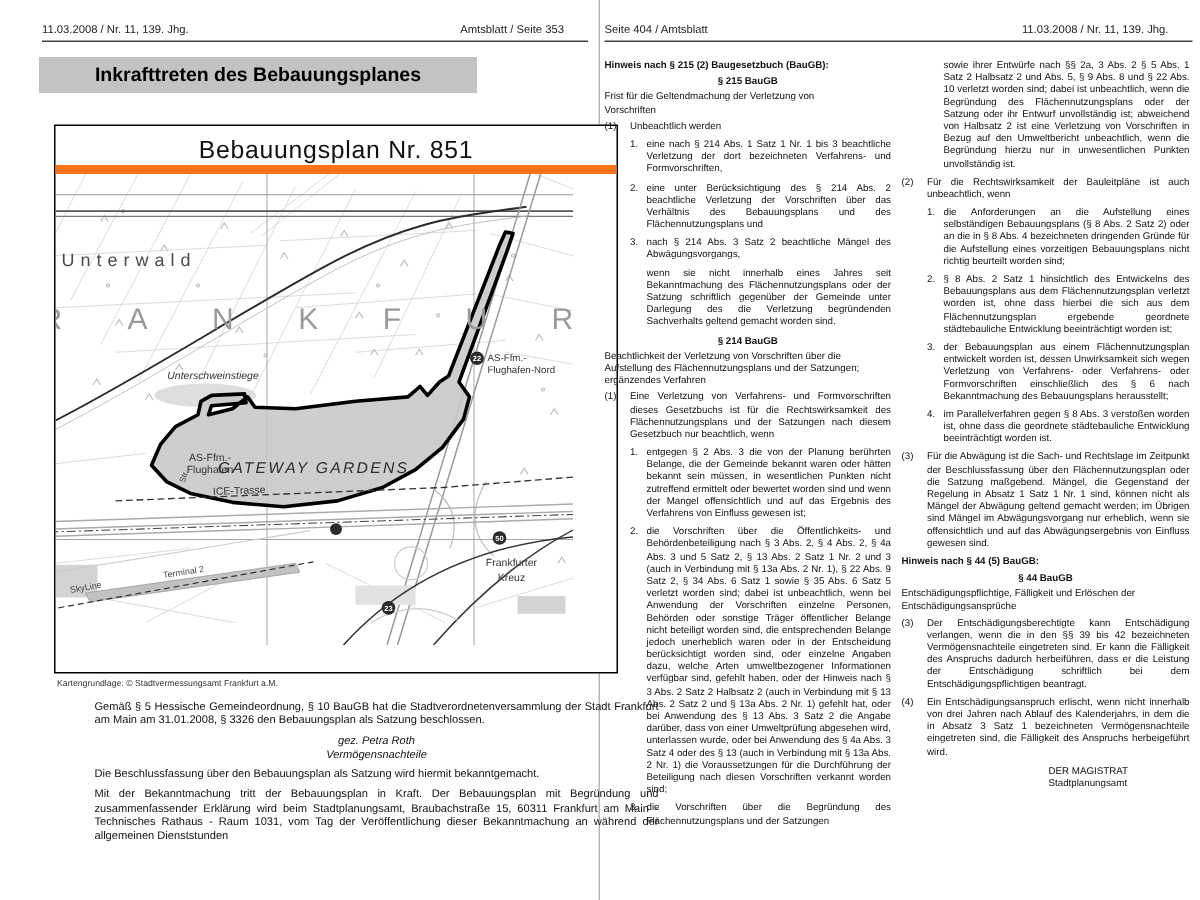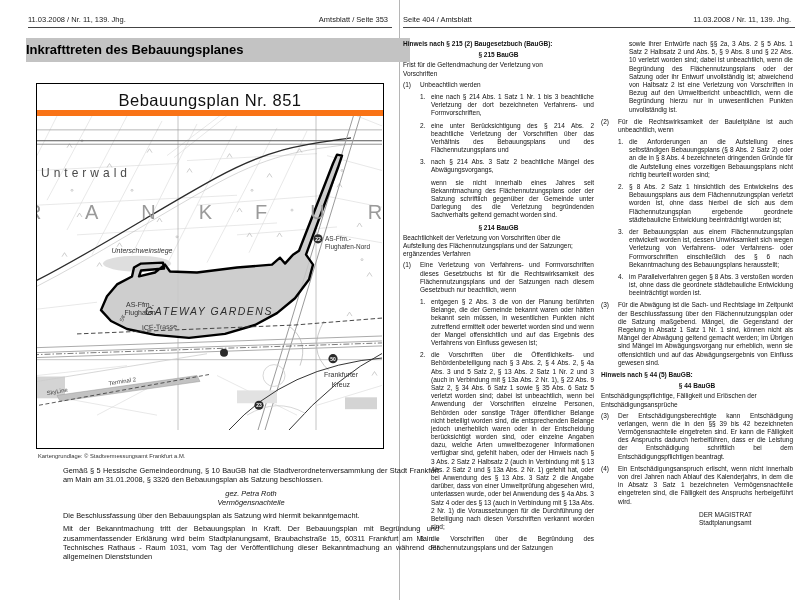--- a/index.html
+++ b/index.html
@@ -1,30 +1,30 @@
 <!DOCTYPE html>
 <html><head>
 <meta charset="utf-8">
 <style>
   html,body{margin:0;padding:0;background:#fff;}
   body{width:800px;height:600px;position:relative;font-family:"Liberation Sans",sans-serif;color:#1a1a1a;overflow:hidden;}
   .divider{position:absolute;left:399px;top:0;width:1px;height:600px;background:#b5b5b5;}
   
   .hdr{position:absolute;top:15px;font-size:7.5px;color:#222;}
   .hdr .hl{position:absolute;left:0;white-space:nowrap;}
-  .hdr .hr{position:absolute;right:4px;white-space:nowrap;}
+  .hdr .hr{position:absolute;right:16px;white-space:nowrap;}
   .hdr-left{left:28px;width:364px;}
   .hdr-right{left:403px;width:392px;}
   .hdr-rule{position:absolute;top:27px;height:1px;background:#444;}
   .rule-l{left:28px;width:364px;}
   .rule-r{left:403px;width:392px;}
   
-  .titlebar{position:absolute;left:26px;top:38px;width:384px;height:24px;background:#c3c3c3;
-            text-align:left;line-height:24px;font-size:13px;font-weight:bold;color:#000;}
-  .mapbox{position:absolute;left:36px;top:83px;width:348px;height:366px;border:1.5px solid #000;box-sizing:border-box;background:#fff;}
+  .titlebar{position:absolute;left:26px;top:38px;width:292px;height:24px;background:#c3c3c3;
+            text-align:center;line-height:24px;font-size:13px;font-weight:bold;color:#000;}
+  .mapbox{position:absolute;left:36px;top:83px;width:376px;height:366px;border:1.5px solid #000;box-sizing:border-box;background:#fff;}
   .map-title{text-align:center;font-size:16.5px;color:#111;padding-top:7px;letter-spacing:0.5px;}
   .map-subtitle{text-align:center;font-size:11px;color:#111;padding-top:3px;padding-bottom:5px;}
   .map-area{border-top:6px solid #f97316;height:314px;overflow:hidden;}
   .map-caption{position:absolute;left:38px;top:453px;font-size:5.8px;color:#333;}
   .doc{position:absolute;left:16px;top:466px;width:376px;font-size:7.4px;line-height:1.25;color:#111;margin-left:47px;}
   .doc .p{margin:0 0 4px 0;text-align:justify;}
   .doc .sig{text-align:center;margin:2px 0 4px 0;font-style:italic;}
   .hours{margin:2px 0 4px 54px;display:grid;grid-template-columns:148px auto;row-gap:0;}
   
   .col{position:absolute;top:40px;font-size:6.5px;line-height:1.26;color:#111;}

